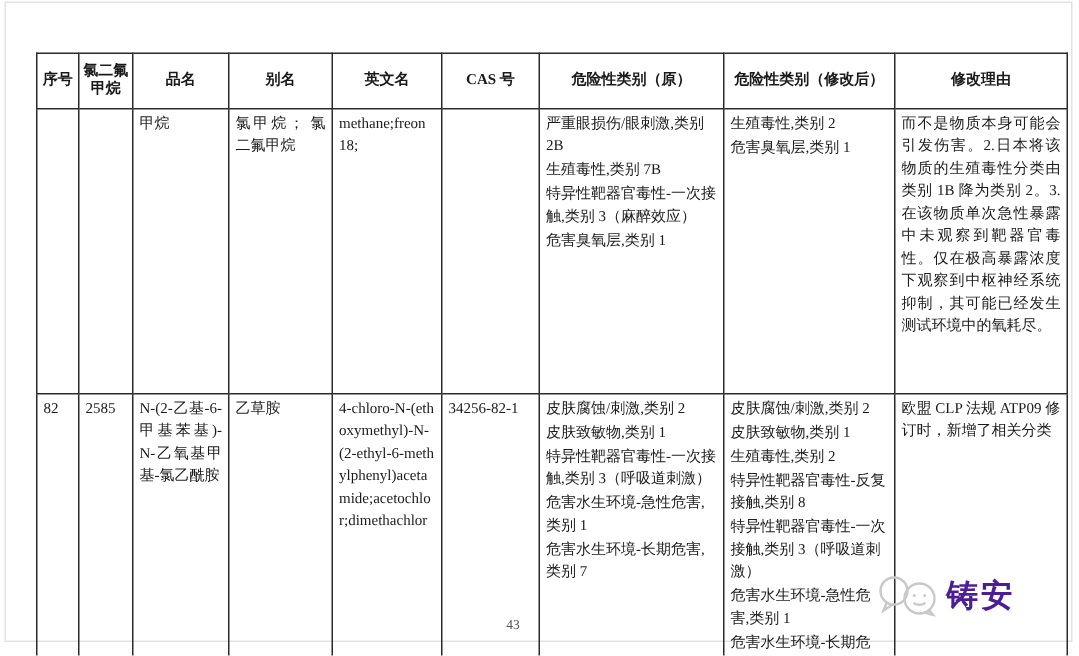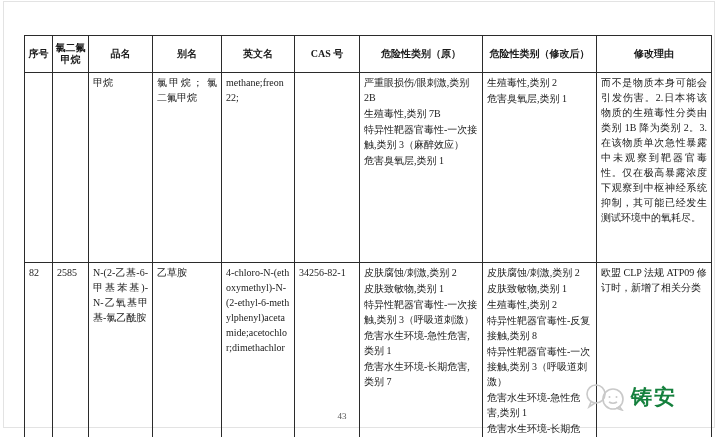--- a/index.html
+++ b/index.html
@@ -38,21 +38,21 @@
   tr.r2 td{height:159px;}
   .page-number{
     position:absolute;left:292px;top:411px;width:100px;text-align:center;
     font-size:9px;color:#555;
   }
   .watermark{
     position:absolute;left:583px;top:383px;display:flex;align-items:center;gap:4px;
     color:#c6c6c6;
   }
   .watermark .wm-text{
-    font-size:21px;font-weight:bold;letter-spacing:2px;color:#15803d;
+    font-size:21px;font-weight:bold;letter-spacing:2px;color:#4c1d95;
   }
 </style>
 </head>
 <body>
 
 <div class="frame"></div>
 
 <table class="doc">
   <colgroup>
     <col style="width:28px">
@@ -77,21 +77,21 @@
       <th>危险性类别（修改后）</th>
       <th>修改理由</th>
     </tr>
   </thead>
   <tbody>
     <tr class="r1">
       <td class="ctr"></td>
       <td class="ctr"></td>
       <td>甲烷</td>
       <td class="just">氯甲烷； 氯二氟甲烷</td>
-      <td>methane;freon 22;</td>
+      <td>methane;freon 18;</td>
       <td class="ctr"></td>
       <td class="hz">
         <div class="b">严重眼损伤/眼刺激,类别 2B</div>
         <div class="b">生殖毒性,类别 7B</div>
         <div class="b">特异性靶器官毒性-一次接触,类别 3（麻醉效应）</div>
         <div>危害臭氧层,类别 1</div>
       </td>
       <td class="hz">
         <div class="b">生殖毒性,类别 2</div>
         <div>危害臭氧层,类别 1</div>

